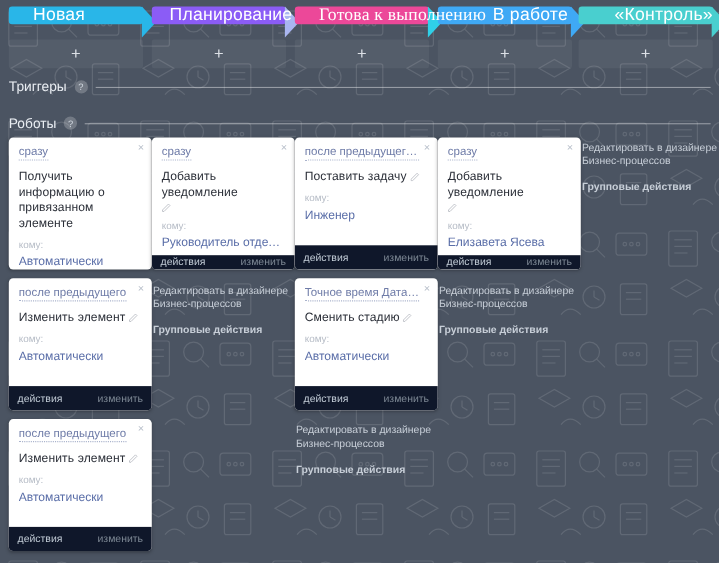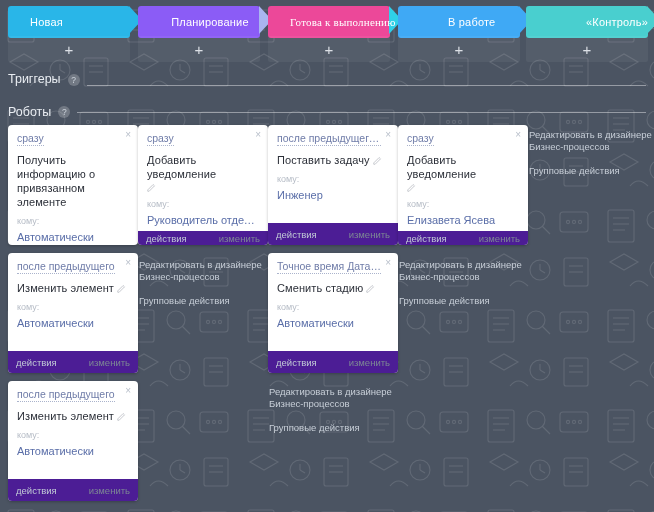--- a/index.html
+++ b/index.html
@@ -21,25 +21,25 @@
     opacity: 0.16;
     pointer-events: none;
   }
 
   
   .stage-row {
     position: absolute; top: 6px; left: 0;
     width: 654px; height: 28px;
   }
   .stage {
-    position: absolute; top: 0; height: 32px;
+    position: absolute; top: 0; height: 16px;
     display: flex; align-items: center;
     padding-left: 22px;
     color: #ffffff;
-    font-size: 11px;
+    font-size: 16px;
     letter-spacing: .2px;
     white-space: nowrap;
     border-radius: 3px;
   }
   .stage .slabel { position: relative; z-index: 2; }
   .stage::after {
     content: "";
     position: absolute; right: -12px; top: 0;
     width: 0; height: 0;
     border-top: 14px solid transparent;
@@ -124,35 +124,35 @@
   .kom-label {
     margin-top: 7px;
     color: #b6bcc6; font-size: 9px; line-height: 11px;
   }
   .kom-value {
     margin-top: 3px;
     color: #5a6ea8; font-size: 11px; line-height: 14px;
     white-space: nowrap; overflow: hidden; text-overflow: ellipsis;
   }
   .card-footer {
-    background: #4c1d95;
+    background: #0f172a;
     height: 22px;
     display: flex; align-items: center; justify-content: space-between;
     padding: 0 8px;
   }
   .footer-actions { color: #c2ccd6; font-size: 9.5px; cursor: pointer; }
   .footer-edit { color: #7d8894; font-size: 9.5px; cursor: pointer; }
 
   
   .sidelinks { position: absolute; width: 125px; }
   .sidelink {
     color: #c8cfd8; font-size: 9.5px; line-height: 12px;
     cursor: pointer;
   }
-  .sidelink.second { margin-top: 12px; }
+  .sidelink.second { margin-top: 12px; font-weight: bold; }
 </style>
 </head>
 <body>
 
 <div id="app">
 
   <svg id="pattern" viewBox="0 0 654 512" preserveAspectRatio="xMidYMid slice" aria-hidden="true">
     <defs>
       <pattern id="doodles" x="0" y="0" width="120" height="100" patternUnits="userSpaceOnUse">
         <g fill="none" stroke="#ffffff" stroke-width="1.1" opacity="0.75">
@@ -209,21 +209,21 @@
         <span class="pglyph">+</span>
       </div>
       <div class="plus-cell" style="left: 398px; width: 122px;">
         <span class="pglyph">+</span>
       </div>
       <div class="plus-cell" style="left: 526px; width: 122px;">
         <span class="pglyph">+</span>
       </div>
     </div>
 
-  <div class="section" id="sec-triggers" style="top: 72px; align-items: flex-end;">
+  <div class="section" id="sec-triggers" style="top: 72px;">
     <span class="stitle">Триггеры</span>
     <span class="help-icon">?</span>
     <span class="sline"></span>
   </div>
 
   <div class="section" id="sec-robots" style="top: 105px;">
     <span class="stitle">Роботы</span>
     <span class="help-icon">?</span>
     <span class="sline"></span>
   </div>

